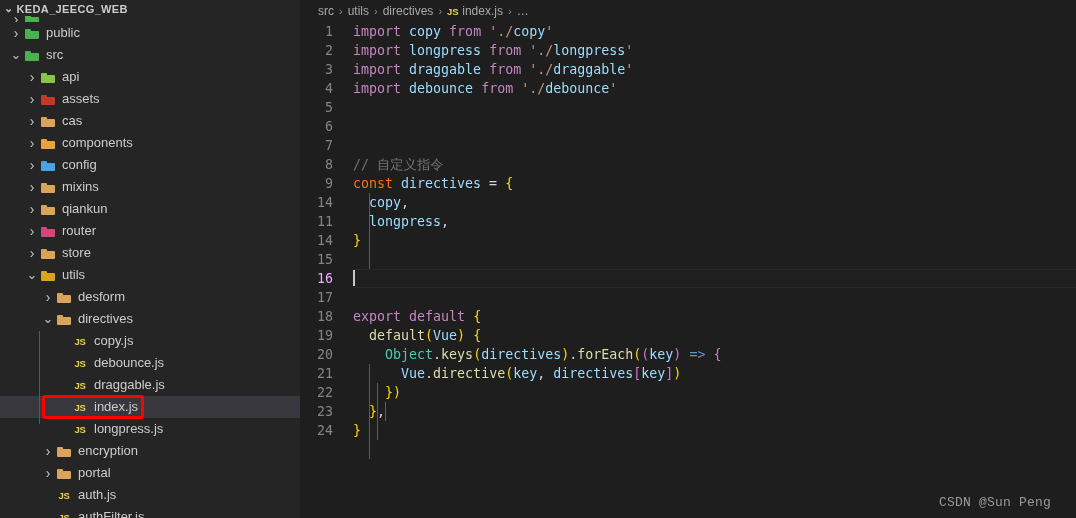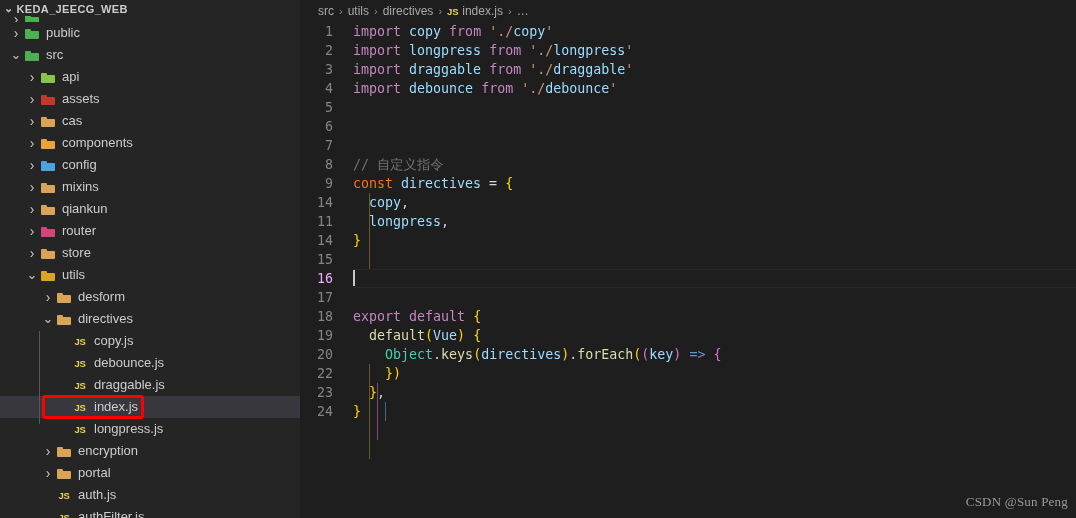--- a/index.html
+++ b/index.html
@@ -185,24 +185,24 @@
   .str  { color:#ce9178; }  
   .com  { color:#737373; }  
   .fn   { color:#dcdcaa; }  
   .cls  { color:#4ec9b0; }
   .b1   { color:#ffd700; }  
   .b2   { color:#da70d6; }  
   .arrow{ color:#569cd6; }
 
   #watermark {
     position:absolute;
-    right:8px; bottom:8px;
+    right:25px; bottom:8px;
     color:#9b9b9b;
     font-size:13px;
-    font-family:Liberation Serif, serif;
+    font-family:Liberation Mono, monospace;
     letter-spacing:.2px;
     white-space:nowrap;
   }
 </style>
 </head>
 <body>
 
 <div id="app">
 
   <div id="sidebar">
@@ -395,20 +395,21 @@
         <div class="cline"><span class="ln">9</span><span class="src"><span class="kw2">const</span> <span class="var">directives</span> = <span class="b1">{</span></span></div>
         <div class="cline"><span class="ln">14</span><span class="src">  <span class="var">copy</span>,</span></div>
         <div class="cline"><span class="ln">11</span><span class="src">  <span class="var">longpress</span>,</span></div>
         <div class="cline"><span class="ln">14</span><span class="src"><span class="b1">}</span></span></div>
         <div class="cline"><span class="ln">15</span><span class="src"></span></div>
         <div class="cline cur"><span class="ln">16</span><span class="src"><span class="caret"></span></span></div>
         <div class="cline"><span class="ln">17</span><span class="src"></span></div>
         <div class="cline"><span class="ln">18</span><span class="src"><span class="kw">export</span> <span class="kw">default</span> <span class="b1">{</span></span></div>
         <div class="cline"><span class="ln">19</span><span class="src">  <span class="fn">default</span><span class="b1">(</span><span class="var">Vue</span><span class="b1">)</span> <span class="b1">{</span></span></div>
         <div class="cline"><span class="ln">20</span><span class="src">    <span class="cls">Object</span>.<span class="fn">keys</span><span class="b1">(</span><span class="var">directives</span><span class="b1">)</span>.<span class="fn">forEach</span><span class="b1">(</span><span class="b2">(</span><span class="var">key</span><span class="b2">)</span> <span class="arrow">=&gt;</span> <span class="b2">{</span></span></div>
+        <div class="cline"><span class="ln">21</span><span class="src">      <span class="var">Vue</span>.<span class="fn">directive</span><span class="b1">(</span><span class="var">key</span>, <span class="var">directives</span><span class="b2">[</span><span class="var">key</span><span class="b2">]</span><span class="b1">)</span></span></div>
         <div class="cline"><span class="ln">22</span><span class="src">    <span class="b1">}</span><span class="b1">)</span></span></div>
         <div class="cline"><span class="ln">23</span><span class="src">  <span class="b1">}</span>,</span></div>
         <div class="cline"><span class="ln">24</span><span class="src"><span class="b1">}</span></span></div>
         <div class="ig ig1" style="position: absolute; left: 69px; top: 171px; height: 76px;"></div>
         <div class="ig ig1" style="position: absolute; left: 69px; top: 342px; height: 95px;"></div>
         <div class="ig ig2" style="position: absolute; left: 77px; top: 361px; height: 57px;"></div>
         <div class="ig ig3" style="position: absolute; left: 85px; top: 380px; height: 19px;"></div>
       </div>
     <div id="watermark">CSDN @Sun  Peng</div>
   </div>

